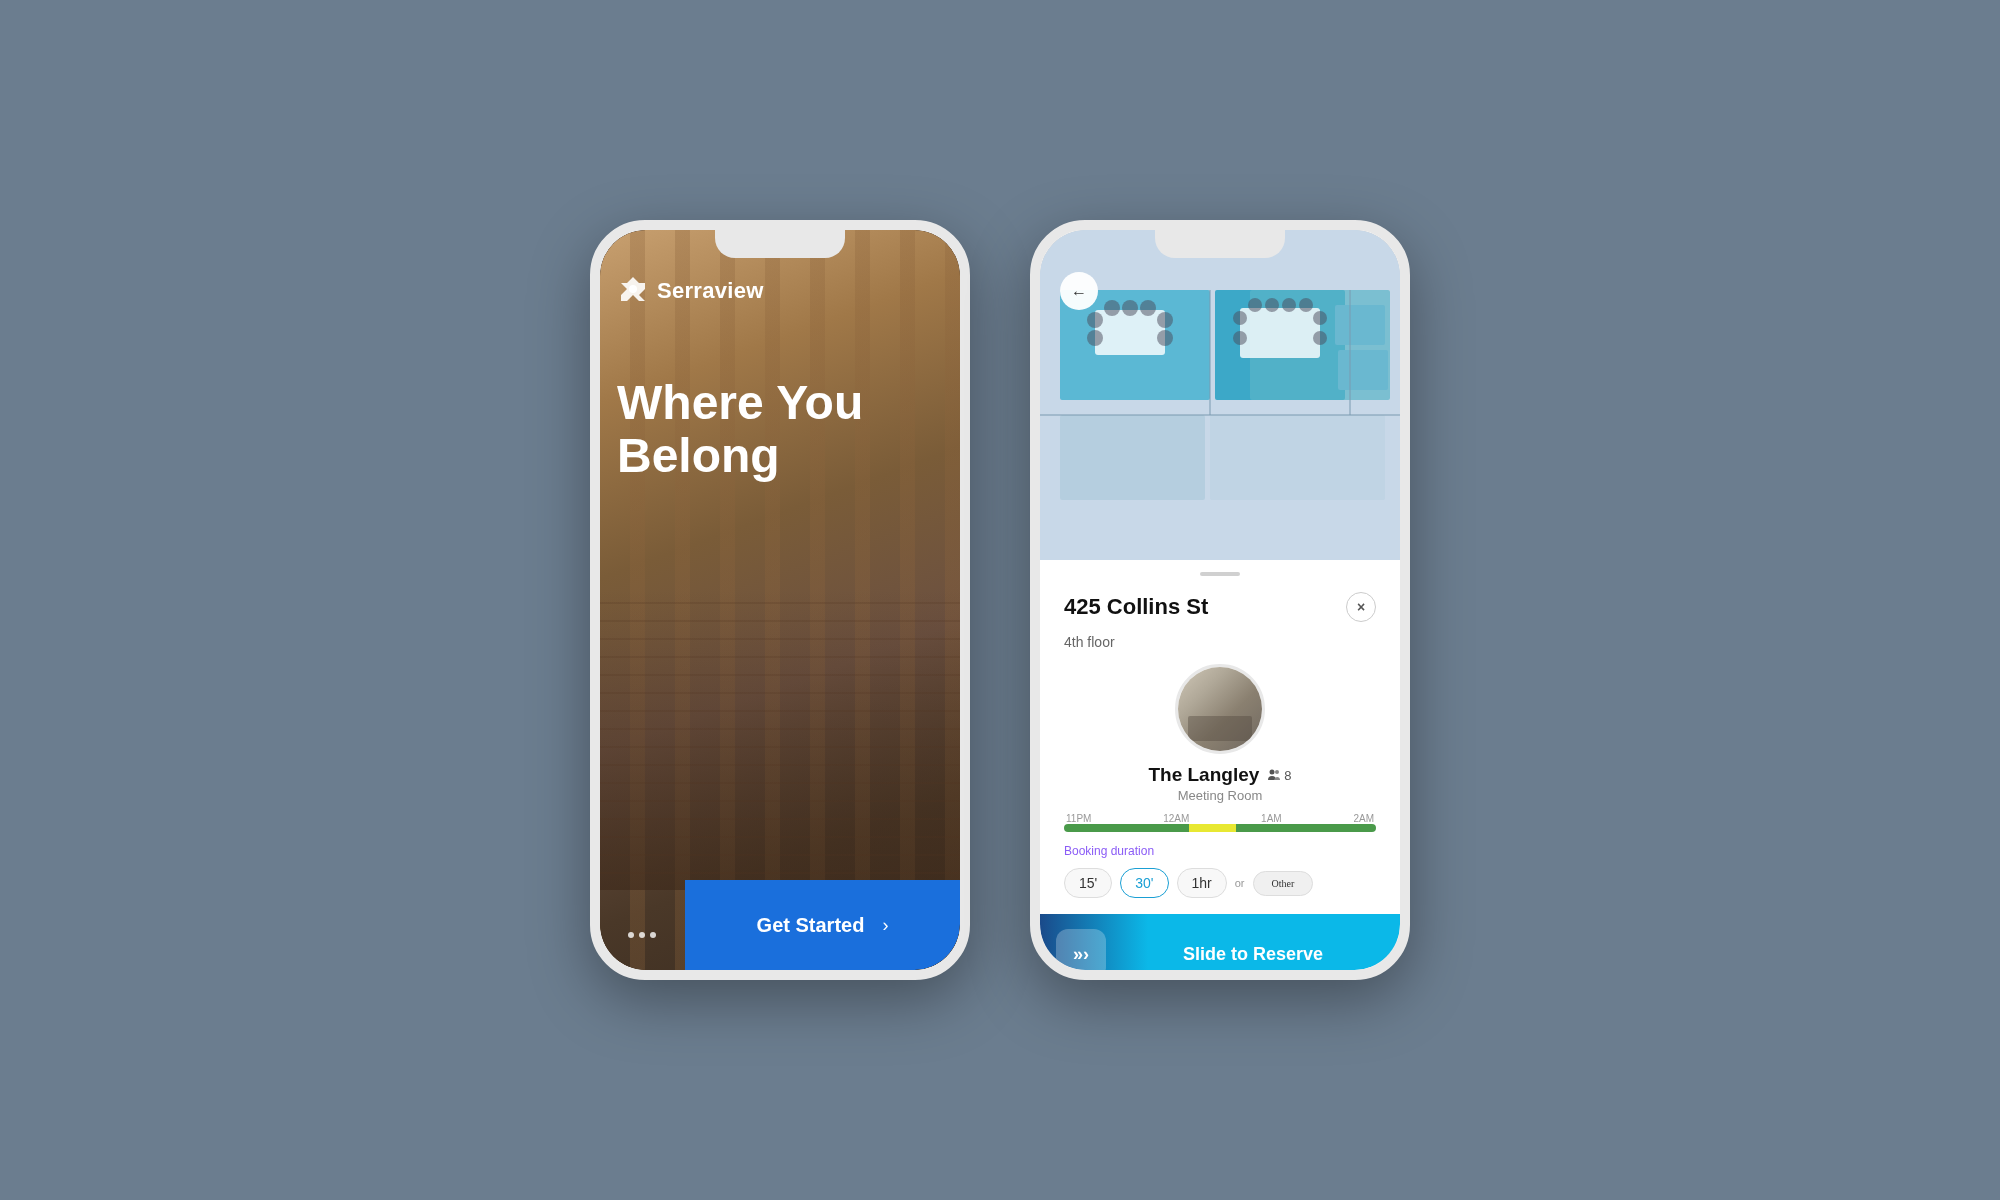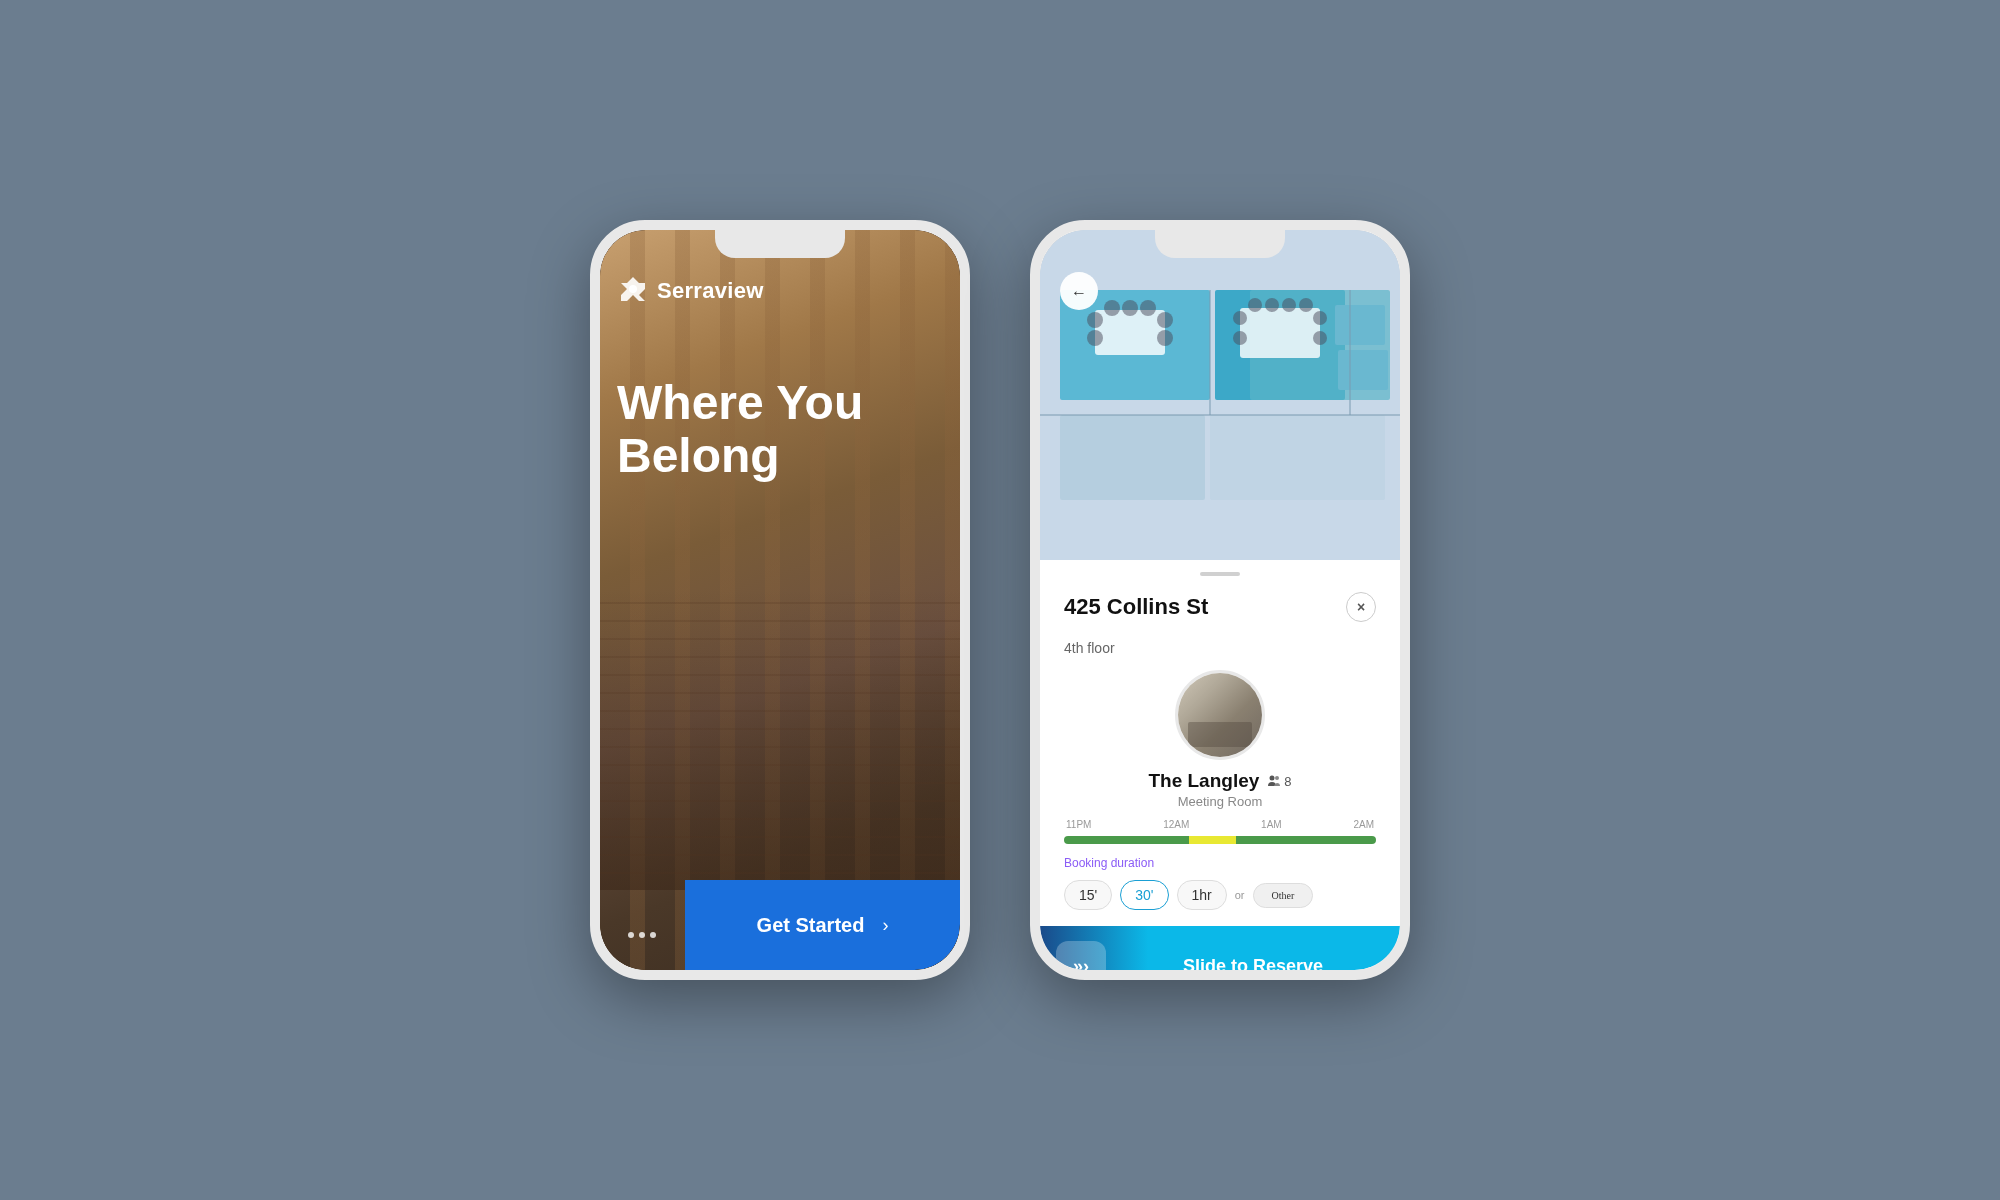--- a/index.html
+++ b/index.html
@@ -261,21 +261,21 @@
       align-items: center;
       justify-content: center;
       font-size: 14px;
       color: #555;
       cursor: pointer;
     }
 
     .location-floor {
       font-size: 14px;
       color: #666;
-      margin-top: 18px;
+      margin-top: 12px;
       margin-bottom: 14px;
     }
 
     .room-image-wrap {
       display: flex;
       justify-content: center;
       margin-bottom: 10px;
     }
 
     .room-circle {
@@ -335,21 +335,21 @@
     
     .timeline-wrap {
       margin-bottom: 12px;
     }
 
     .timeline-labels {
       display: flex;
       justify-content: space-between;
       font-size: 10px;
       color: #999;
-      margin-bottom: 6px;
+      margin-bottom: 0;
       padding: 0 2px;
       align-items: flex-end;
     }
 
     .timeline-bar {
       height: 8px;
       border-radius: 4px;
       background: linear-gradient(
         to right,
         #4a9a4a 0%, #4a9a4a 40%,

